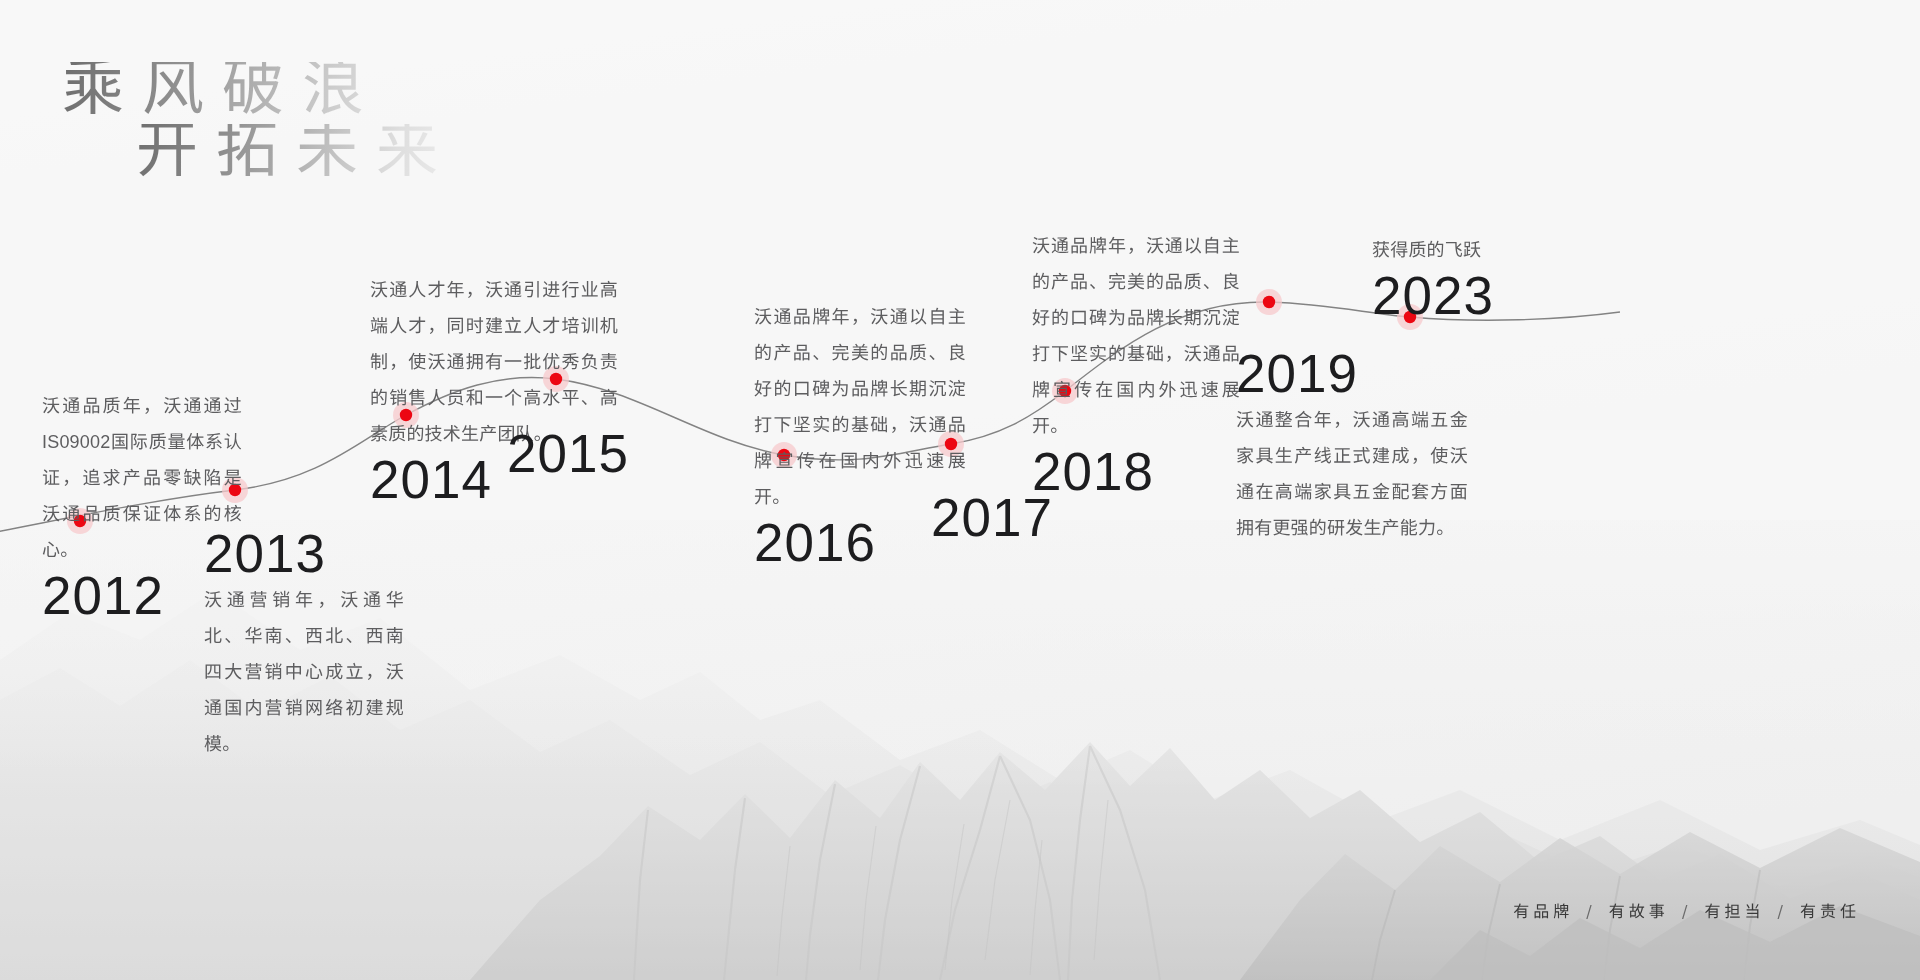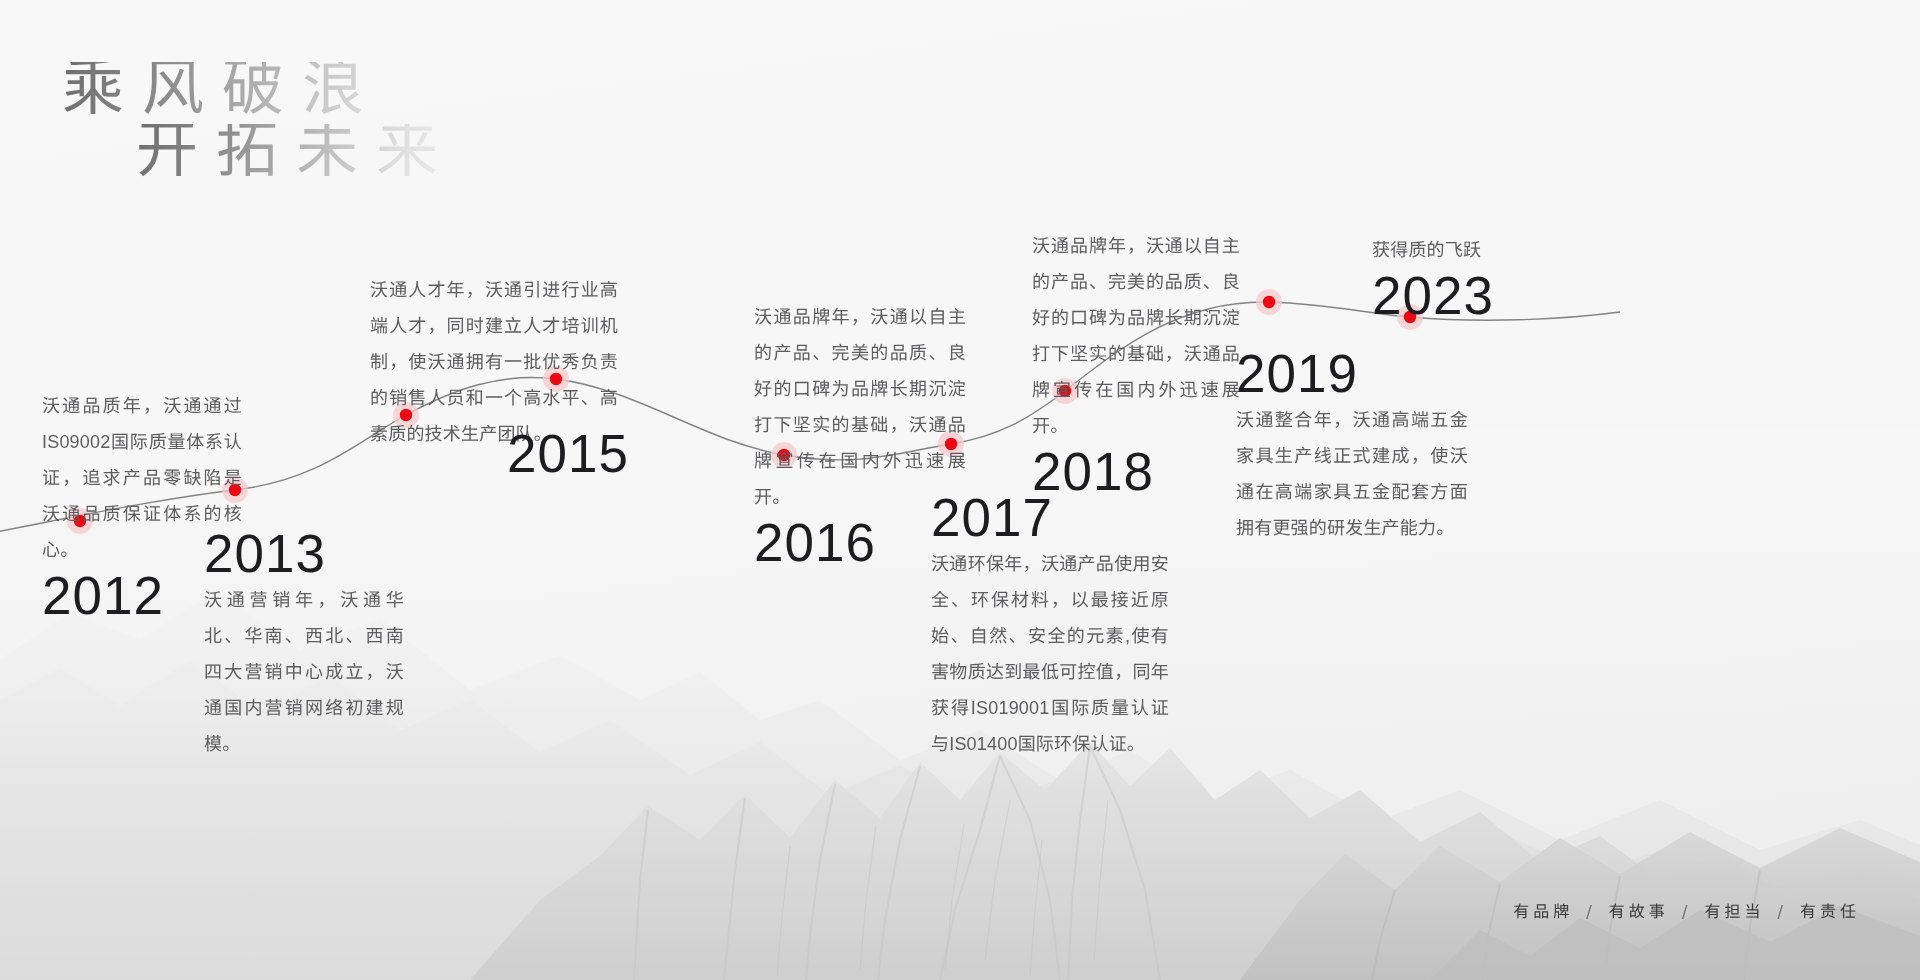--- a/index.html
+++ b/index.html
@@ -210,31 +210,31 @@
       <div class="entry below" style="left: 42px; top: 378px; width: 200px;">
         <div class="desc">沃通品质年，沃通通过IS09002国际质量体系认证，追求产品零缺陷是沃通品质保证体系的核心。</div>
         <div class="year">2012</div>
       </div>
       <div class="entry above" style="left: 204px; top: 520px; width: 200px;">
         <div class="year">2013</div>
         <div class="desc">沃通营销年，沃通华北、华南、西北、西南四大营销中心成立，沃通国内营销网络初建规模。</div>
       </div>
       <div class="entry below" style="left: 370px; top: 262px; width: 248px;">
         <div class="desc">沃通人才年，沃通引进行业高端人才，同时建立人才培训机制，使沃通拥有一批优秀负责的销售人员和一个高水平、高素质的技术生产团队。</div>
+        <div class="year">2014</div>
       </div>
       <div class="entry above" style="left: 507px; top: 420px; width: 204px;">
         <div class="year">2015</div>
       </div>
       <div class="entry below" style="left: 754px; top: 289px; width: 212px;">
         <div class="desc">沃通品牌年，沃通以自主的产品、完美的品质、良好的口碑为品牌长期沉淀打下坚实的基础，沃通品牌宣传在国内外迅速展开。</div>
         <div class="year">2016</div>
       </div>
       <div class="entry above" style="left: 931px; top: 484px; width: 238px;">
         <div class="year">2017</div>
-        <div class="desc">沃通环保年，沃通产品使用安全、环保材料，以最接近原始、自然、安全的元素,使有害物质达到最低可控值，同年获得IS019001国际质量认证与IS01400国际环保认证。</div>
       </div>
       <div class="entry below" style="left: 1032px; top: 218px; width: 208px;">
         <div class="desc">沃通品牌年，沃通以自主的产品、完美的品质、良好的口碑为品牌长期沉淀打下坚实的基础，沃通品牌宣传在国内外迅速展开。</div>
         <div class="year">2018</div>
       </div>
       <div class="entry above" style="left: 1236px; top: 340px; width: 232px;">
         <div class="year">2019</div>
         <div class="desc">沃通整合年，沃通高端五金家具生产线正式建成，使沃通在高端家具五金配套方面拥有更强的研发生产能力。</div>
       </div>
       <div class="entry below" style="left: 1372px; top: 222px; width: 200px;">

